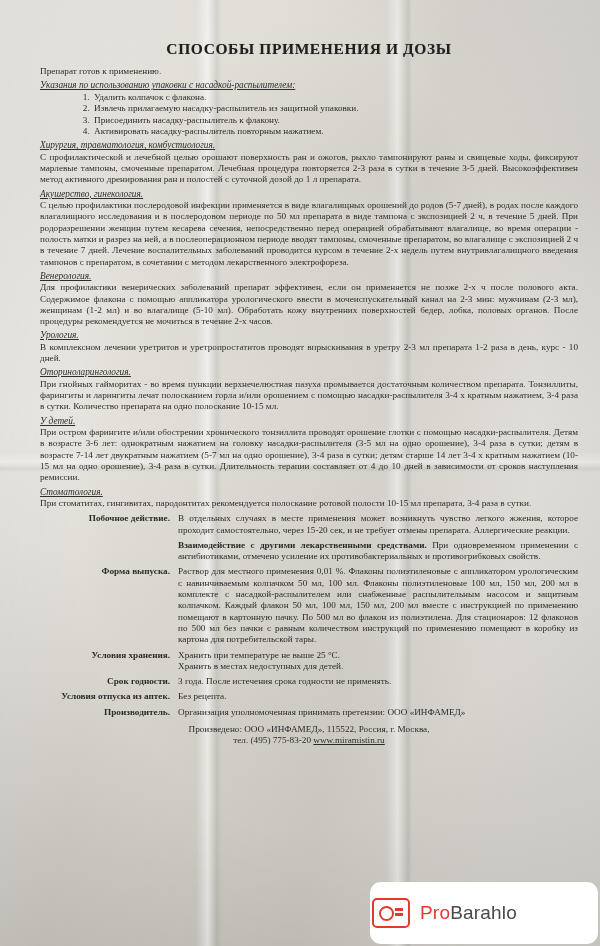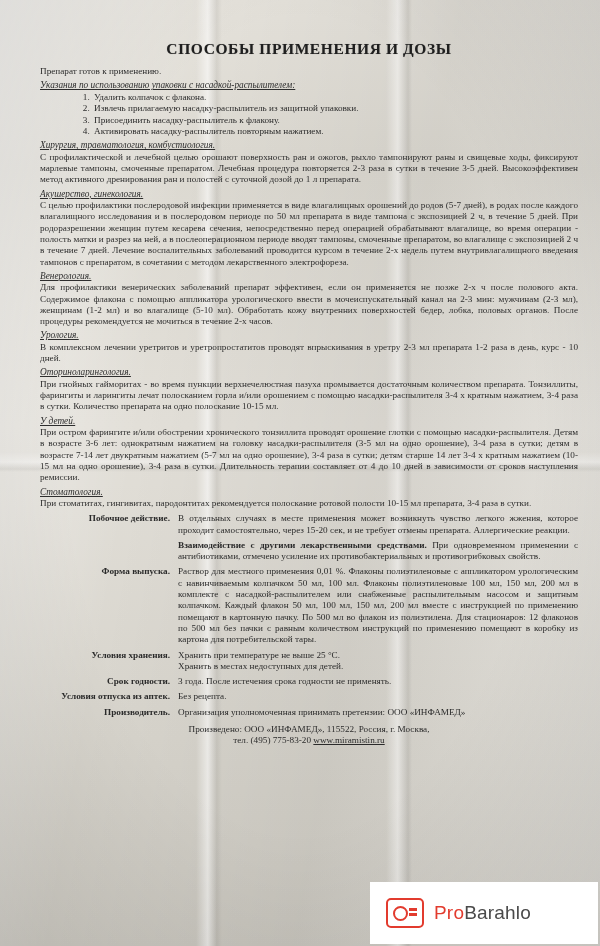--- a/index.html
+++ b/index.html
@@ -126,22 +126,23 @@
   .watermark {
     position: absolute;
     right: 2px;
     bottom: 2px;
     width: 228px;
     height: 62px;
     background: #ffffff;
     display: flex;
     align-items: center;
     gap: 10px;
-    padding-left: 16px;
+    padding-left: 2px;
     box-sizing: border-box;
+    border-radius: 11px;
   }
   .wm-icon {
     width: 34px;
     height: 26px;
     border: 2px solid #e23b2e;
     border-radius: 5px;
     position: relative;
     flex: 0 0 auto;
   }
   .wm-icon:before {

